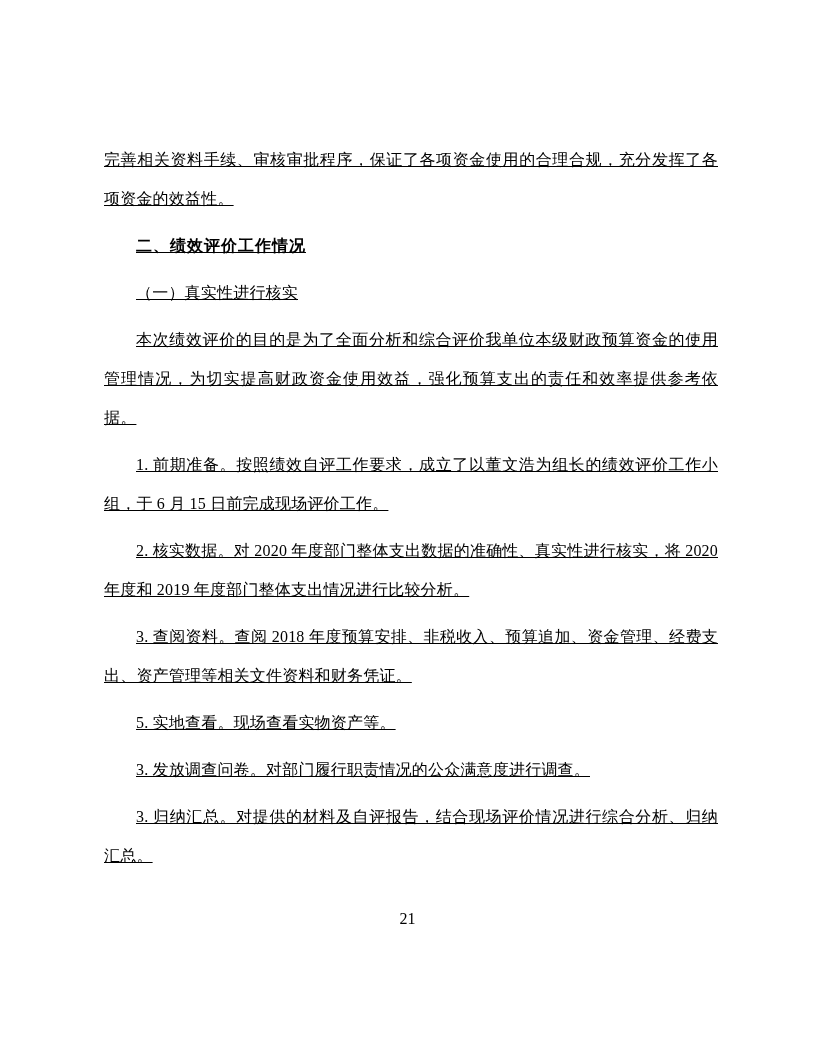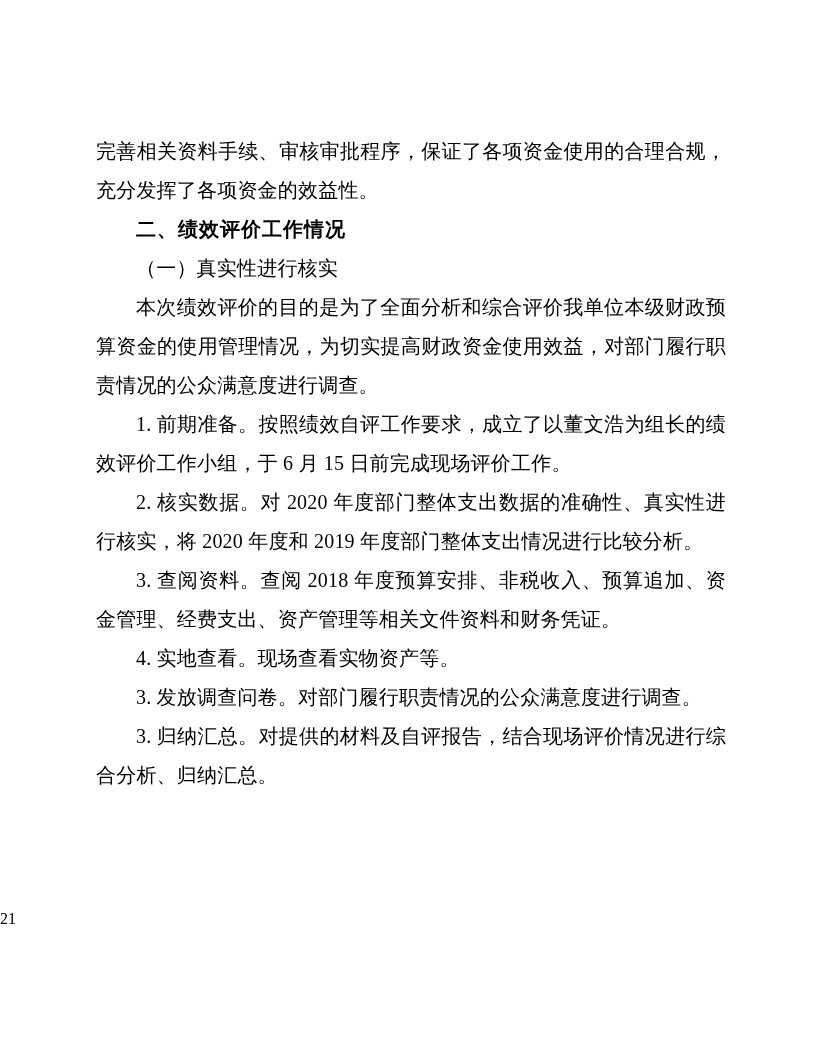--- a/index.html
+++ b/index.html
@@ -22,55 +22,56 @@
     height: 1055px;
     background: #fff;
   }
   .content {
     position: absolute;
     left: 96px;
     top: 132px;
     width: 630px;
   }
   p {
-    margin: 0;
-    font-size: 20px;
+    margin: 8px;
+    font-size: 16px;
     line-height: 39px;
     text-align: justify;
     text-justify: inter-ideograph;
     letter-spacing: 0.2px;
+    text-decoration: underline;
   }
   p.indent {
     text-indent: 2em;
   }
   p.heading {
     text-indent: 2em;
     font-weight: bold;
     letter-spacing: 1px;
   }
   .page-number {
     position: absolute;
     left: 0;
     top: 910px;
     width: 815px;
-    text-align: left;
+    text-align: center;
     font-size: 16px;
     font-family: "Liberation Serif", "DejaVu Serif", serif;
   }
 </style>
 </head>
 <body>
 
 <div class="page">
   <div class="content">
     <p class="body">完善相关资料手续、审核审批程序，保证了各项资金使用的合理合规，充分发挥了各项资金的效益性。</p>
     <p class="heading">二、绩效评价工作情况</p>
     <p class="indent">（一）真实性进行核实</p>
-    <p class="indent">本次绩效评价的目的是为了全面分析和综合评价我单位本级财政预算资金的使用管理情况，为切实提高财政资金使用效益，对部门履行职责情况的公众满意度进行调查。</p>
+    <p class="indent">本次绩效评价的目的是为了全面分析和综合评价我单位本级财政预算资金的使用管理情况，为切实提高财政资金使用效益，强化预算支出的责任和效率提供参考依据。</p>
     <p class="indent">1. 前期准备。按照绩效自评工作要求，成立了以董文浩为组长的绩效评价工作小组，于 6 月 15 日前完成现场评价工作。</p>
     <p class="indent">2. 核实数据。对 2020 年度部门整体支出数据的准确性、真实性进行核实，将 2020 年度和 2019 年度部门整体支出情况进行比较分析。</p>
     <p class="indent">3. 查阅资料。查阅 2018 年度预算安排、非税收入、预算追加、资金管理、经费支出、资产管理等相关文件资料和财务凭证。</p>
-    <p class="indent">4. 实地查看。现场查看实物资产等。</p>
+    <p class="indent">5. 实地查看。现场查看实物资产等。</p>
     <p class="indent">3. 发放调查问卷。对部门履行职责情况的公众满意度进行调查。</p>
     <p class="indent">3. 归纳汇总。对提供的材料及自评报告，结合现场评价情况进行综合分析、归纳汇总。</p>
   </div>
   <div class="page-number">21</div>
 </div>
 
 </body></html>

